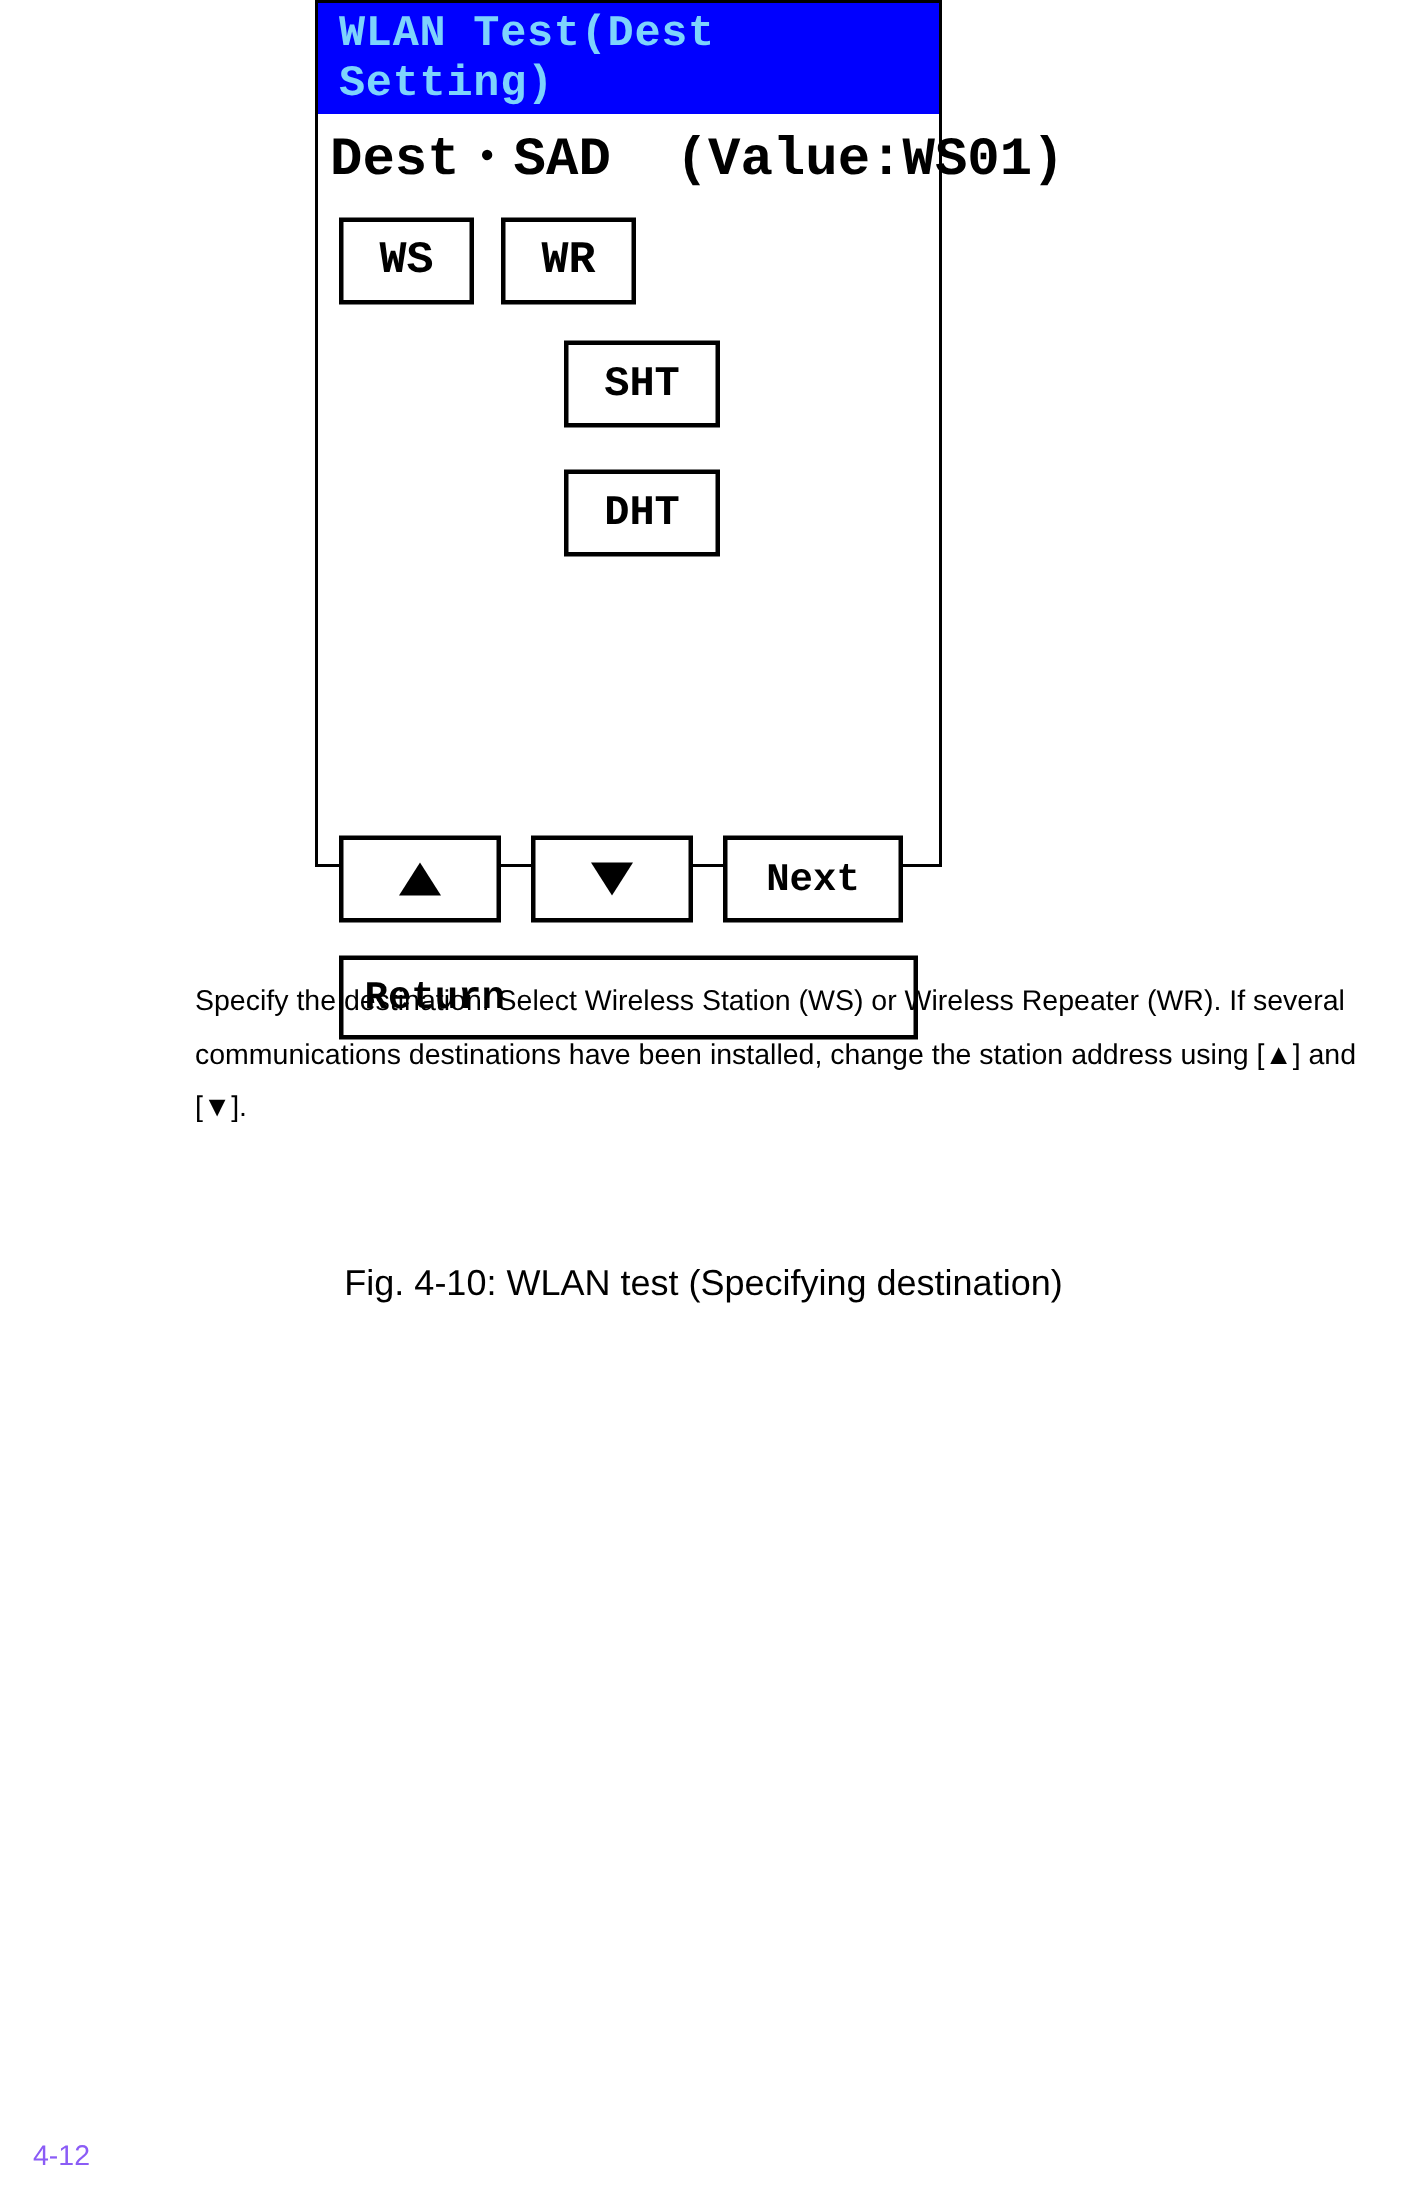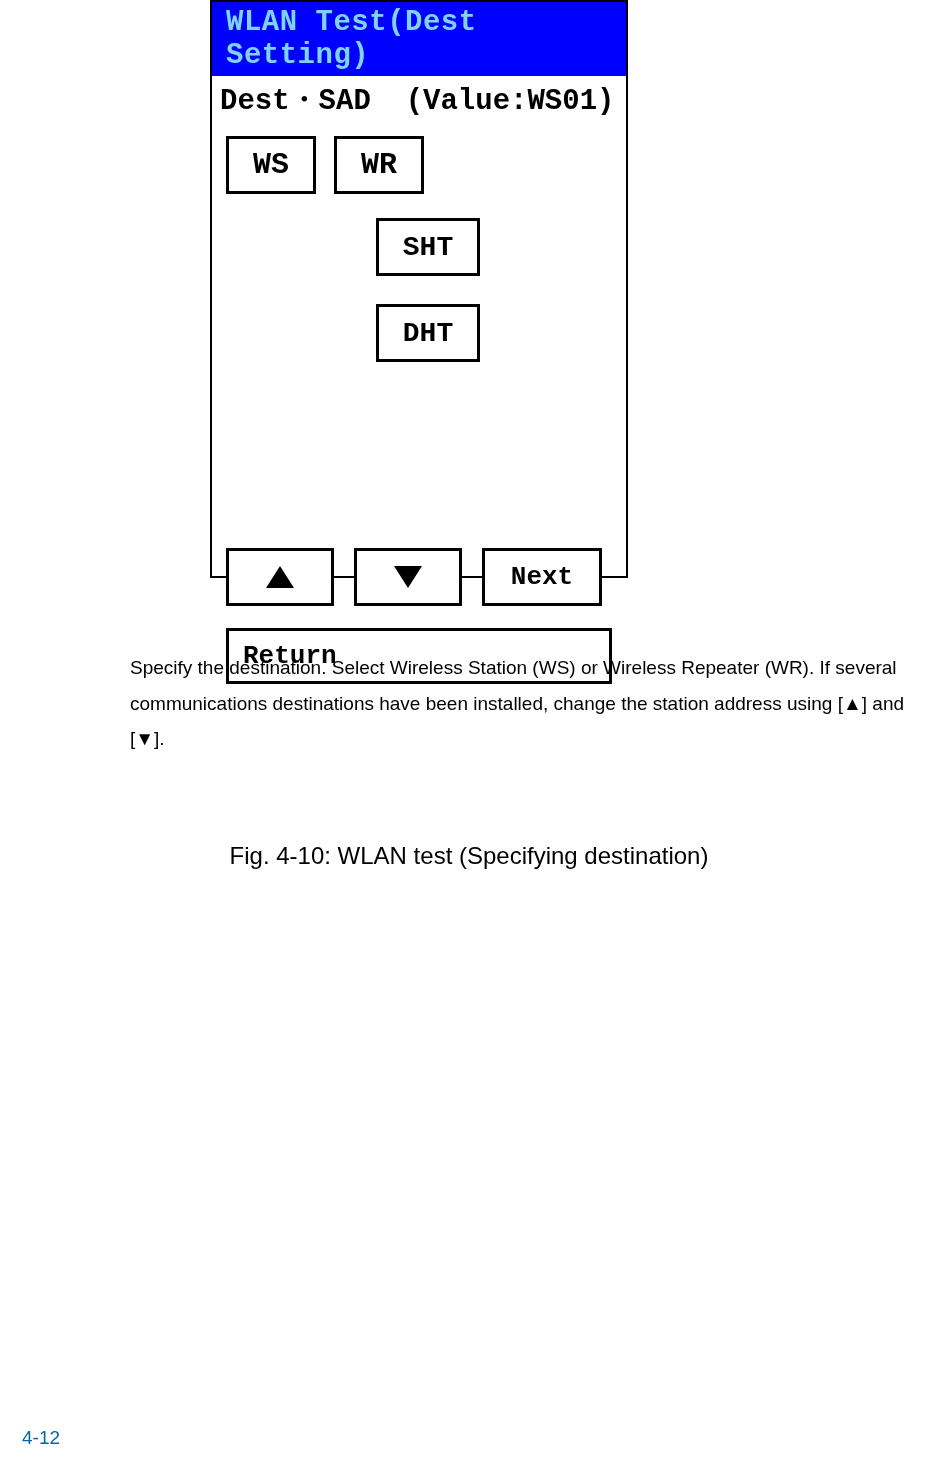--- a/index.html
+++ b/index.html
@@ -29,21 +29,21 @@
       color: #7dd3fc;
       font-family: "Courier New", monospace;
       font-weight: bold;
       font-size: 29px;
       padding: 4px 6px 4px 14px;
       letter-spacing: 0.5px;
     }
     .dest-line {
       font-family: "Courier New", monospace;
       font-weight: bold;
-      font-size: 29px;
+      font-size: 36px;
       padding: 4px 4px 2px 8px;
       white-space: pre;
     }
     .row {
       display: flex;
       gap: 18px;
       padding: 4px 0 4px 14px;
     }
     .row.dest-row { padding-top: 2px; }
     .row.mid-row { padding-left: 164px; padding-top: 8px; gap: 16px; flex-direction: column; }
@@ -106,21 +106,21 @@
       width: 100%;
       text-align: center;
       font-size: 24px;
       color: #000;
     }
     .page-number {
       position: absolute;
       left: 22px;
       bottom: 24px;
       font-size: 19px;
-      color: #0369a1;
+      color: #8b5cf6;
     }
   </style>
 </head>
 <body>
 
 <div class="page">
 
   <div class="device-panel">
     <div class="title-bar">WLAN Test(Dest Setting)</div>
     <div class="dest-line">Dest・SAD  (Value:WS01)</div>

